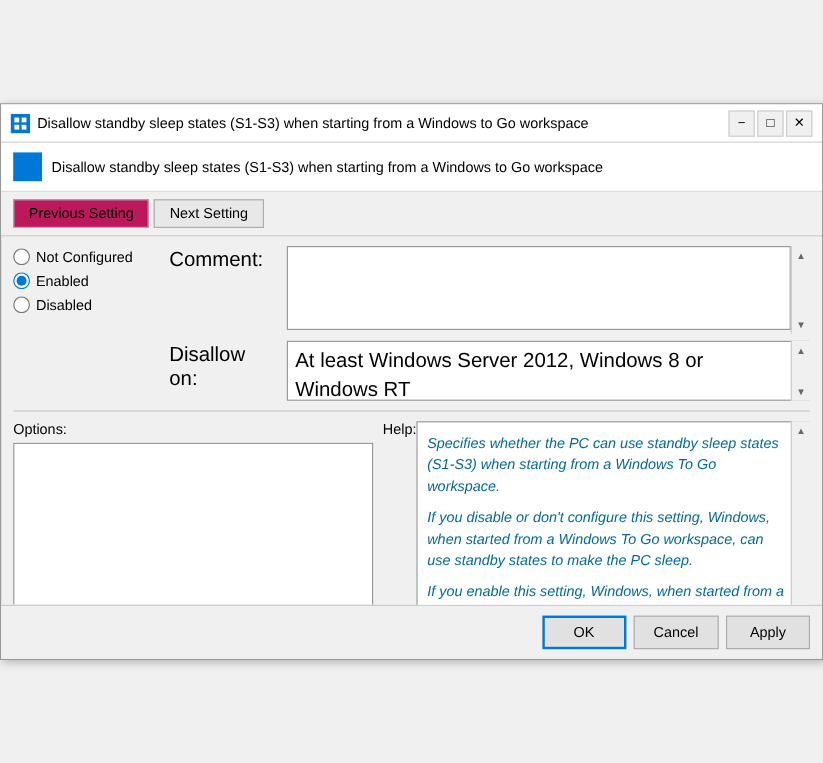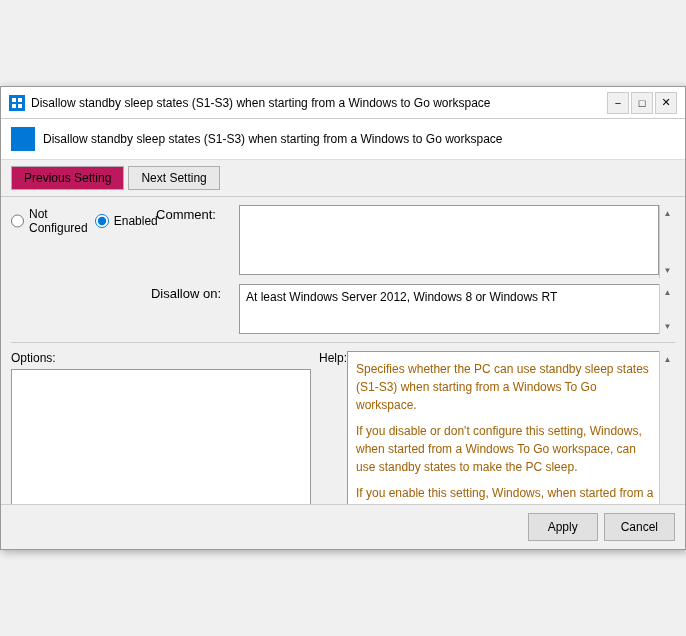--- a/index.html
+++ b/index.html
@@ -132,21 +132,21 @@
       width: 130px;
       flex-shrink: 0;
       display: flex;
       flex-direction: column;
       gap: 4px;
       padding-top: 2px;
     }
 
     .radio-group {
       display: flex;
-      flex-direction: row;
+      flex-direction: column;
       gap: 6px;
     }
     .radio-item {
       display: flex;
       align-items: center;
       gap: 5px;
       font-size: 12px;
       cursor: pointer;
     }
     .radio-input {
@@ -163,23 +163,23 @@
       gap: 6px;
     }
 
     .field-row {
       display: flex;
       align-items: flex-start;
       gap: 8px;
     }
     .field-label {
       width: 90px;
-      text-align: center;
+      text-align: left;
       padding-top: 2px;
-      font-size: 13px;
+      font-size: 17px;
       color: #000;
       flex-shrink: 0;
     }
     .field-textarea {
       flex: 1;
       height: 70px;
       border: 1px solid #999;
       background: #fff;
       resize: none;
       font-size: 12px;
@@ -261,24 +261,25 @@
       flex: 1;
       min-width: 0;
     }
     .help-box {
       flex: 1;
       border: 1px solid #999;
       background: #fff;
       padding: 8px 10px 8px 8px;
       font-size: 12px;
       line-height: 1.5;
-      color: #a16207;
+      color: #0369a1;
       overflow: hidden;
       position: relative;
       min-height: 260px;
+      font-style: italic;
     }
     .help-box p {
       margin-bottom: 8px;
     }
     .help-box p:last-child {
       margin-bottom: 0;
     }
 
     .footer {
       padding: 8px 10px;
@@ -352,40 +353,44 @@
       <div class="left-panel">
         <div class="radio-group">
           <label class="radio-item">
             <input class="radio-input" type="radio" name="config" value="not_configured" style="">
             <span>Not Configured</span>
           </label>
           <label class="radio-item">
             <input class="radio-input" type="radio" name="config" value="enabled" checked="" style="">
             <span>Enabled</span>
           </label>
+          <label class="radio-item">
+            <input class="radio-input" type="radio" name="config" value="disabled" style="">
+            <span>Disabled</span>
+          </label>
         </div>
       </div>
 
       <div class="right-panel">
         <div class="field-row">
           <span class="field-label">Comment:</span>
           <div class="textarea-wrapper">
             <textarea class="field-textarea" style="width: calc(100% - 16px); height: 70px; border: 1px solid rgb(153, 153, 153); resize: none; font-size: 12px; padding: 2px;"></textarea>
             <div class="scrollbar-decoration">
               <div class="scroll-arrow">▲</div>
               <div class="scroll-thumb-area"></div>
               <div class="scroll-arrow">▼</div>
             </div>
           </div>
         </div>
 
         <div class="field-row">
           <span class="field-label">Disallow on:</span>
           <div style="flex:1; position:relative; height:50px;">
-            <div class="supported-text" style="height:50px; border:1px solid #999; background:#fff; padding:4px 20px 4px 6px; font-size:12px; line-height:1.4;">
+            <div class="supported-text" style="height:50px; border:1px solid #999; background:#fff; padding:4px 20px 4px 6px; font-size:17px; line-height:1.4;">
               <span>At least Windows Server 2012, Windows 8 or Windows RT</span>
             </div>
             <div style="position:absolute;right:0;top:0;width:16px;height:100%;background:#f0f0f0;border-left:1px solid #ccc;display:flex;flex-direction:column;align-items:center;">
               <div style="width:16px;height:16px;display:flex;align-items:center;justify-content:center;font-size:8px;color:#666;">▲</div>
               <div style="flex:1;background:#f5f5f5;"></div>
               <div style="width:16px;height:16px;display:flex;align-items:center;justify-content:center;font-size:8px;color:#666;">▼</div>
             </div>
           </div>
         </div>
       </div>
@@ -412,16 +417,17 @@
             <div style="width:16px;height:16px;display:flex;align-items:center;justify-content:center;font-size:8px;color:#666;">▲</div>
             <div style="flex:1;background:#f5f5f5;"></div>
             <div style="width:16px;height:16px;display:flex;align-items:center;justify-content:center;font-size:8px;color:#666;">▼</div>
           </div>
         </div>
       </div>
     </div>
   </div>
 
   <div class="footer">
+    <button class="footer-btn ok">OK</button>
+    <button class="footer-btn">Cancel</button>
     <button class="footer-btn">Apply</button>
-    <button class="footer-btn">Cancel</button>
   </div>
 </div>
 
 </body></html>

